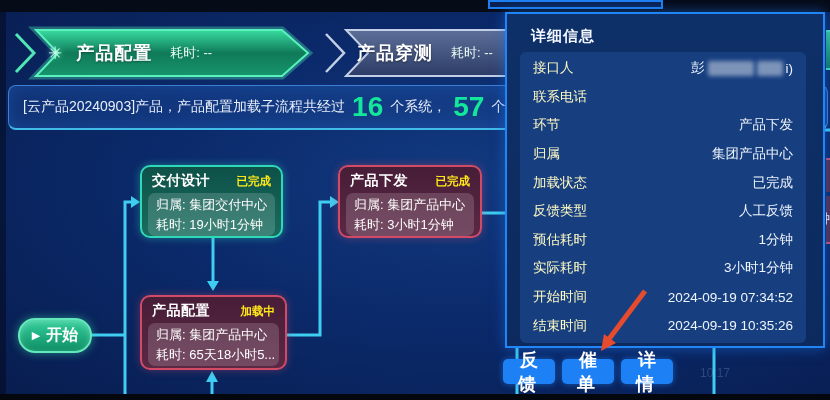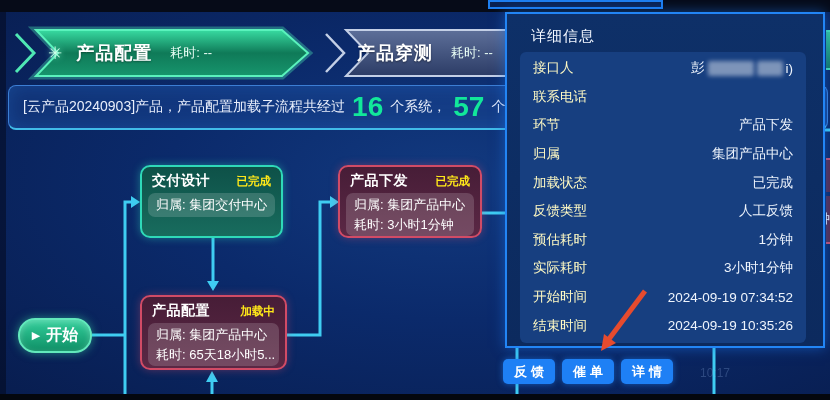--- a/index.html
+++ b/index.html
@@ -53,32 +53,32 @@
   .sliver.m2 span{display:block;margin-left:-9px;margin-top:14px;color:#fff;font-size:13px;}
   .topright-box{left:488px;top:0;width:175px;height:9px;border:2px solid #1d7ff0;background:#0a2150;z-index:4;}
 
   
   .ghost{z-index:4;font-size:12px;color:rgba(150,185,235,.25);text-align:right;}
 
   
   .panel{left:505px;top:12px;width:320px;height:336px;z-index:5;
     background:linear-gradient(180deg,#0e3068,#0c2a5e);
     border:2px solid #2285f5;box-shadow:0 0 12px rgba(25,115,235,.55);}
-  .panel-title{position:absolute;left:24px;top:13px;font-size:15px;font-weight:normal;color:#f2f7ff;letter-spacing:1px;}
+  .panel-title{position:absolute;left:24px;top:13px;font-size:15px;font-weight:bold;color:#f2f7ff;letter-spacing:1px;}
   .panel-rows{position:absolute;left:13px;top:38px;width:286px;height:291px;
     background:#173f80;border-radius:6px;padding:2px 0;}
   .prow{height:28.6px;display:flex;justify-content:space-between;align-items:center;padding:0 13px;}
   .plabel{font-size:13.5px;color:#fef9c3;}
   .pvalue{font-size:13.5px;color:#eef4fc;display:flex;align-items:center;gap:3px;}
   .blur{display:inline-block;height:15px;border-radius:2px;background:#8fa3c4;filter:blur(2px);opacity:.85;}
   .blur.b1{width:46px;} .blur.b2{width:26px;} .blur.b3{width:30px;} .blur.b4{width:18px;}
 
   
   .panel-btn{position:absolute;top:359px;width:52px;height:25px;z-index:6;background:#1e80f5;
-    border:none;border-radius:5px;color:#fff;font-size:13px;font-weight:bold;
+    border:none;border-radius:5px;color:#fff;font-size:18px;font-weight:bold;
     letter-spacing:4px;text-indent:4px;display:flex;align-items:center;justify-content:center;cursor:pointer;
     box-shadow:0 0 6px rgba(30,128,245,.6);}
   .btn-feedback{left:503px;} .btn-urge{left:562px;} .btn-detail{left:621px;}
 
   svg.decor{position:absolute;left:0;top:0;z-index:2;}
   svg.overlay{position:absolute;left:0;top:0;z-index:7;pointer-events:none;}
 </style>
 </head>
 <body>
 
@@ -144,20 +144,21 @@
     <span class="banner-sub">耗时: --</span>
   </div>
 
   <div class="abs node teal" style="left:140px;top:165px;width:143px;height:73px;">
     <div class="node-head">
       <span class="node-title">交付设计</span>
       <span class="node-badge">已完成</span>
     </div>
     <div class="node-body">
       <div class="node-line">归属: 集团交付中心</div>
+      <div class="node-line">耗时: 19小时1分钟</div>
     </div>
   </div>
 
   <div class="abs node maroon" style="left:338px;top:165px;width:144px;height:73px;">
     <div class="node-head">
       <span class="node-title">产品下发</span>
       <span class="node-badge">已完成</span>
     </div>
     <div class="node-body">
       <div class="node-line">归属: 集团产品中心</div>

